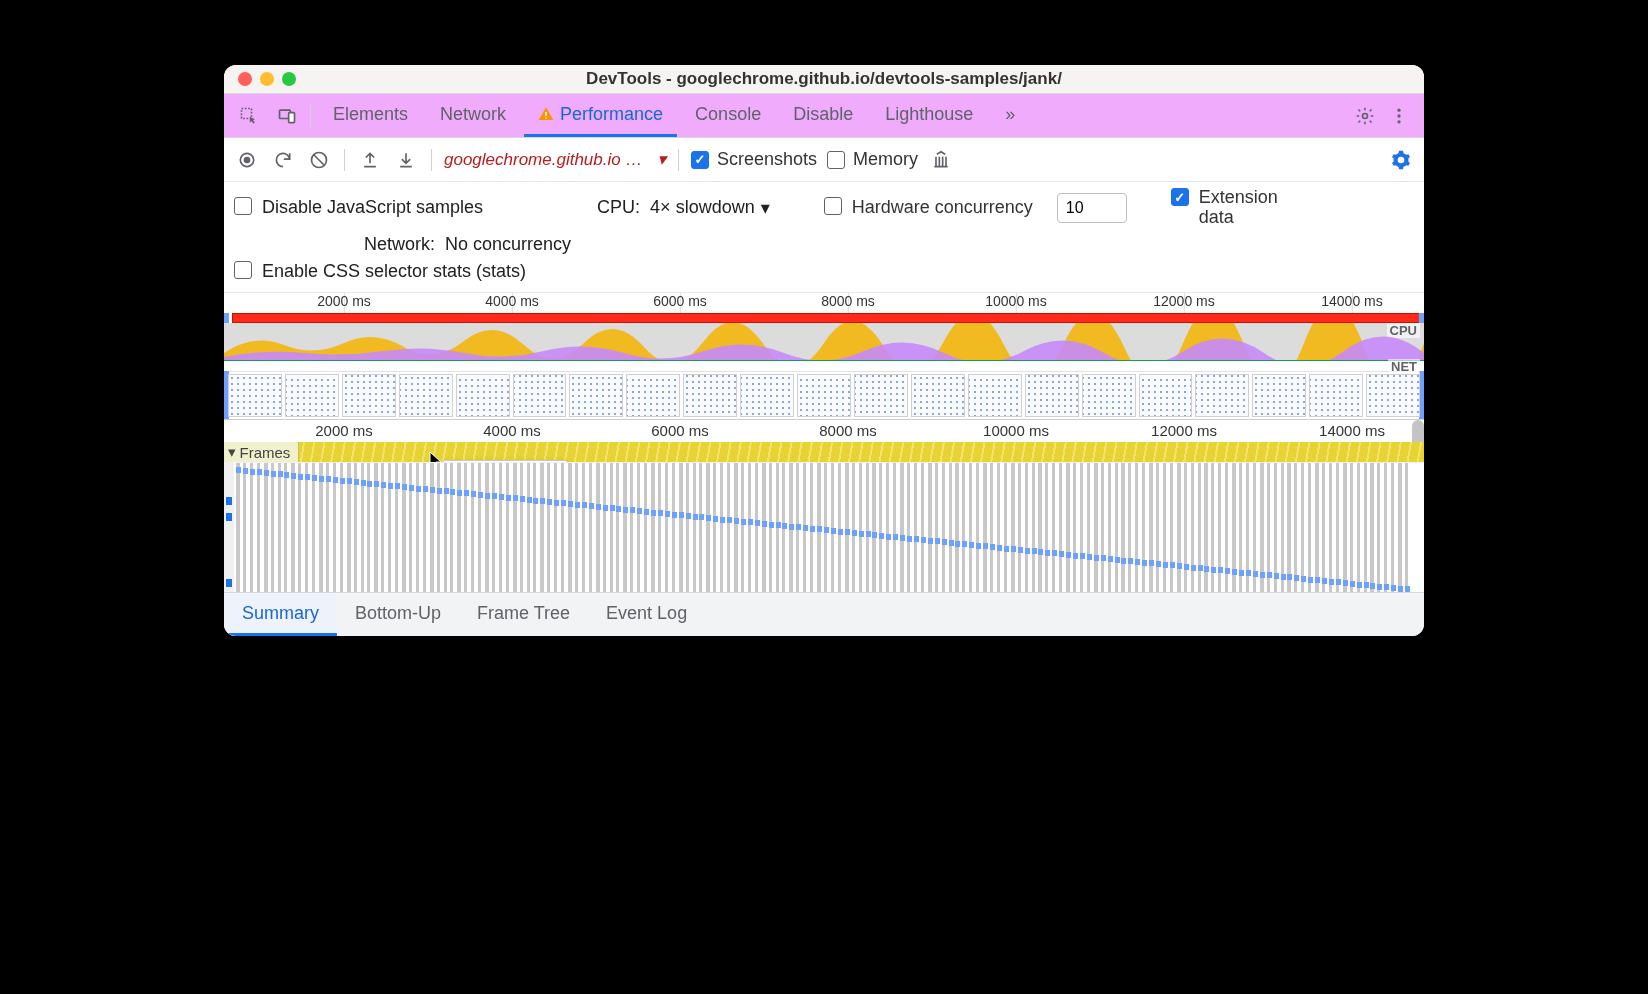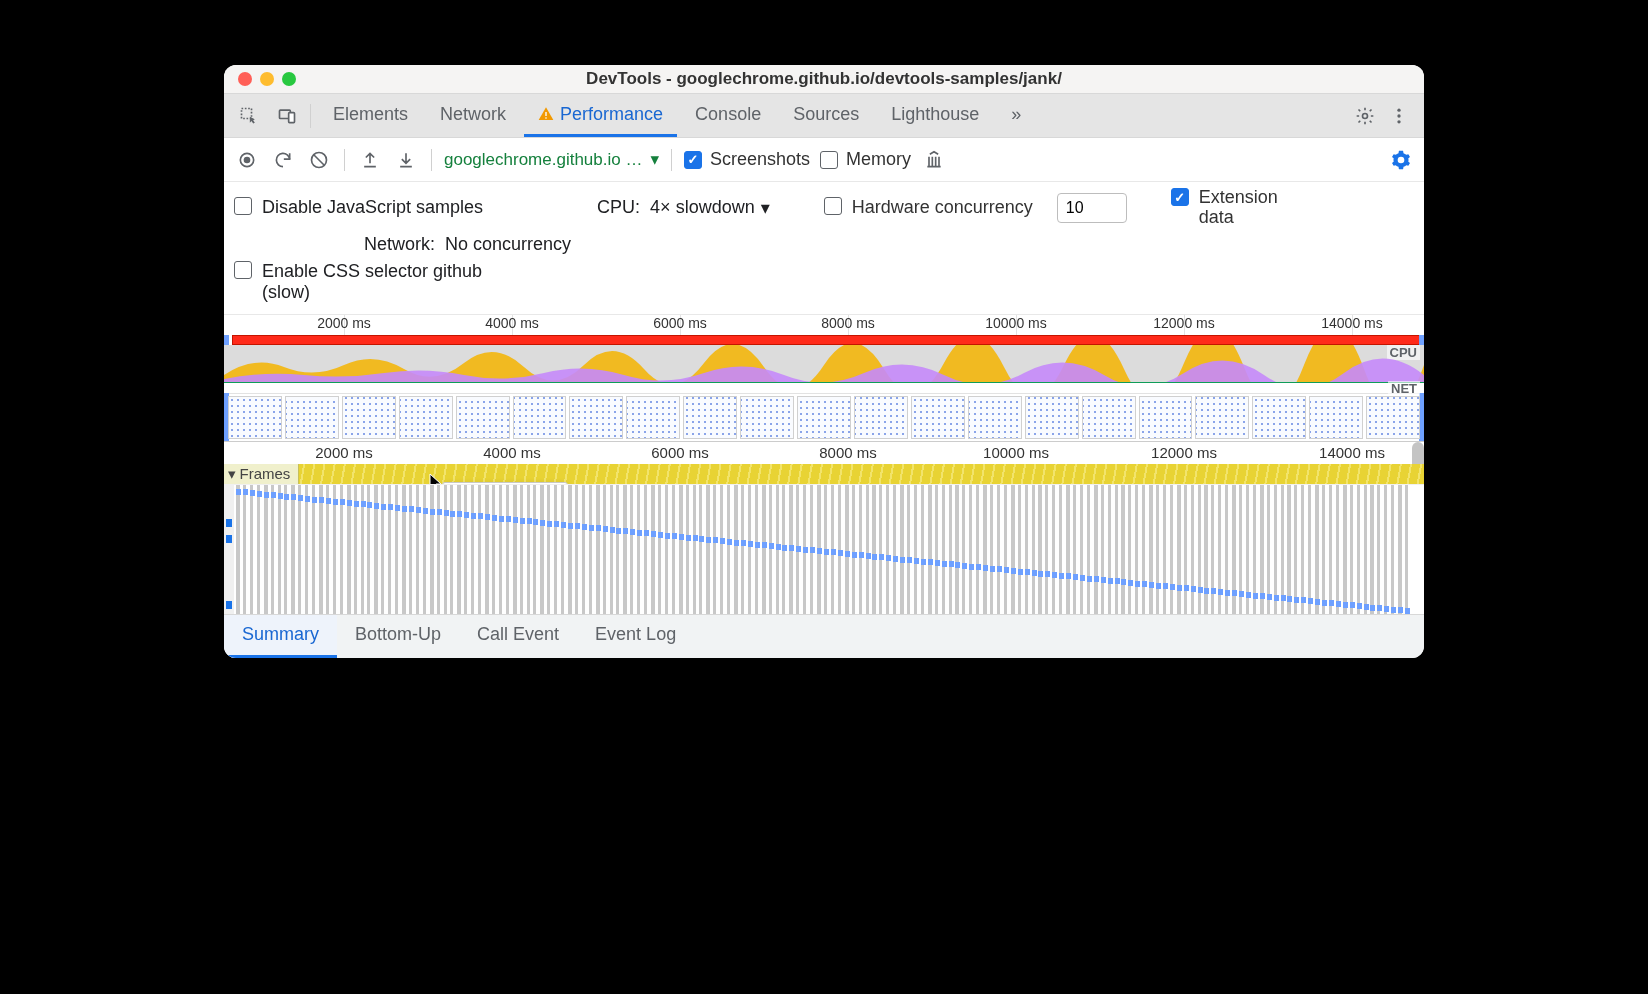--- a/index.html
+++ b/index.html
@@ -32,38 +32,38 @@
   }
   .traffic { display: flex; gap: 8px; padding-left: 14px; }
   .dot { width: 14px; height: 14px; border-radius: 50%; }
   .dot.red { background:#ff5f57; } .dot.yellow { background:#febc2e; } .dot.green { background:#28c840; }
   .titlebar-title { position:absolute; left:0; right:0; text-align:center; font-weight:600; font-size:17px; color:#333; pointer-events:none;}
   
   .tabrow {
     height: 44px;
     display:flex; align-items:center;
     border-bottom:1px solid #d8d8d8;
-    background:#e5e5e5;
+    background:#f0abfc;
     padding: 0 6px;
   }
   .tabrow .lead-icons { display:flex; gap:12px; align-items:center; padding:0 10px 0 6px; color:#5f6368;}
   .icon-btn { width:26px; height:26px; display:flex; align-items:center; justify-content:center; color:#5f6368; cursor:pointer; border-radius:4px;}
   .icon-btn svg { width:20px; height:20px; }
   .tabs { display:flex; align-items:stretch; height:100%; gap:4px; margin-left:8px;}
   .tab { display:flex; align-items:center; gap:6px; padding:0 14px; font-size:18px; color:#5f6368; cursor:pointer; border-bottom:3px solid transparent; height:100%;}
   .tab.active { color:#1967d2; border-bottom-color:#1a73e8;}
   .tab .warn-icon { width:16px; height:16px; }
   .tabrow .right { margin-left:auto; display:flex; gap:8px; align-items:center; padding-right:6px;}
   
   .perfbar {
     height:44px; display:flex; align-items:center; gap:10px;
     padding:0 10px; border-bottom:1px solid #e8e8e8;
   }
   .perfbar .divider { width:1px; height:22px; background:#d0d0d0; margin:0 2px;}
-  .url-select { display:flex; align-items:center; gap:8px; font-size:17px; color:#15803d; cursor:pointer;}
+  .url-select { display:flex; align-items:center; gap:15px; font-size:17px; color:#b91c1c; cursor:pointer;font-style:italic;}
   .chk { display:flex; align-items:center; gap:8px; font-size:18px; color:#333; cursor:pointer;}
   .chkbox { width:18px; height:18px; border:1.5px solid #5f6368; border-radius:3px; display:inline-flex; align-items:center; justify-content:center; background:#fff; flex:none;}
   .chkbox.checked { background:#1a73e8; border-color:#1a73e8; color:#fff;}
   .chkbox.checked::after{ content:"✓"; font-size:13px; font-weight:700; line-height:1;}
   .gear-blue { color:#1a73e8;}
   
   .options { padding:6px 10px 10px 10px; display:flex; flex-direction:column; gap:6px; font-size:18px; border-bottom:1px solid #e8e8e8;}
   .optrow { display:flex; align-items:center; gap:24px;}
   .optrow .col { display:flex; align-items:center; gap:10px;}
   .optrow label { display:flex; align-items:flex-start; gap:10px; max-width:300px; line-height:1.2;}
@@ -150,21 +150,21 @@
             <path fill="#f29900" d="M12 2L1 21h22L12 2z"></path>
             <rect x="11" y="9" width="2" height="6" fill="#fff"></rect>
             <rect x="11" y="17" width="2" height="2" fill="#fff"></rect>
           </svg>
         <span>Performance</span>
       </div>
       <div class="tab">
           <span>Console</span>
         </div>
       <div class="tab">
-          <span>Sources</span>
+          <span>Disable</span>
         </div>
       <div class="tab">
           <span>Lighthouse</span>
         </div>
       <div class="tab">
           <span>»</span>
         </div>
     </div>
     <div class="right">
       <span class="icon-btn">
@@ -264,21 +264,21 @@
     </div>
     <div class="optrow">
       <div class="col" style="margin-left:130px">
         <span>Network:</span>
         <span>No concurrency</span>
       </div>
     </div>
     <div class="optrow">
       <label>
         <span class="chkbox"></span>
-        <span>Enable CSS selector github (slow)</span>
+        <span>Enable CSS selector stats (stats)</span>
       </label>
     </div>
   </div>
 
   <div class="overview">
     <div class="sel-handles" style="left:0;right:0"></div>
     <div class="ruler">
       <div class="vgrid" id="ov-grid">
           <div class="gl" style="left: 10%;"></div>
           <div class="gl" style="left: 24%;"></div>
@@ -751,20 +751,20 @@
   </div>
 
   <div class="bottom-tabs">
     <div class="btab active">
         <span>Summary</span>
       </div>
     <div class="btab">
         <span>Bottom-Up</span>
       </div>
     <div class="btab">
-        <span>Call Event</span>
+        <span>Frame Tree</span>
       </div>
     <div class="btab">
         <span>Event Log</span>
       </div>
   </div>
 
 </div>
 
 </body></html>

